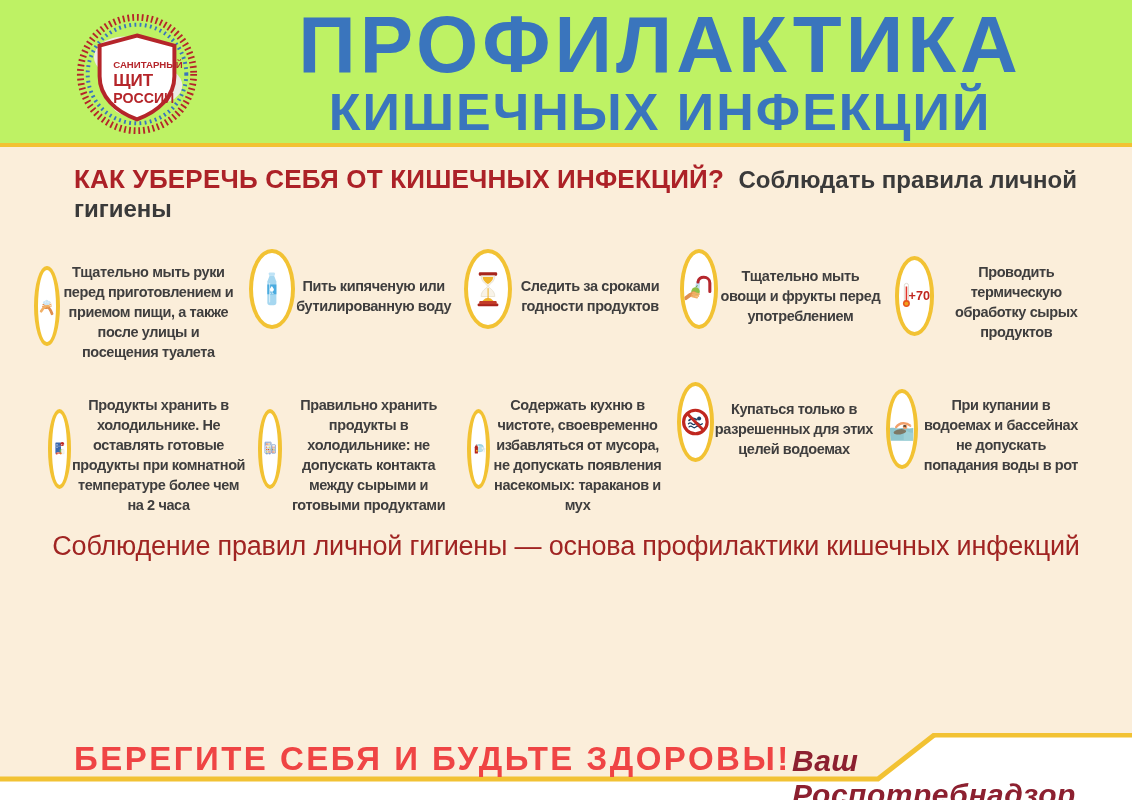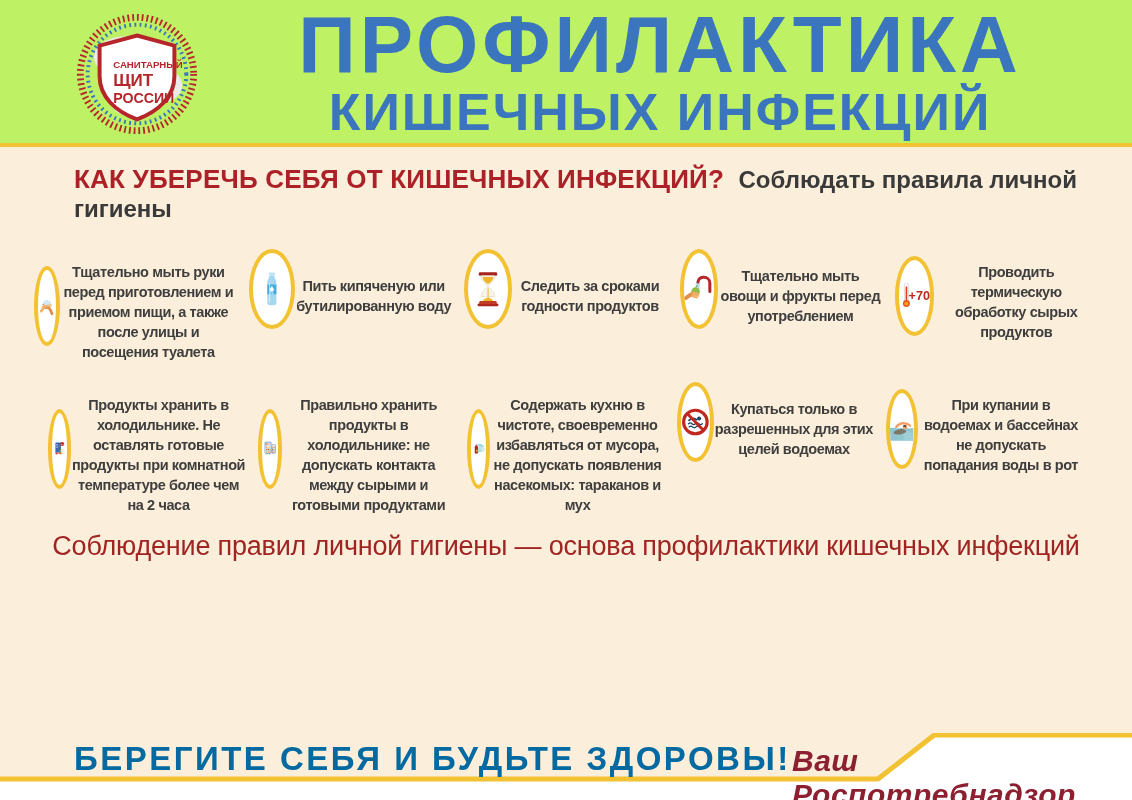--- a/index.html
+++ b/index.html
@@ -26,21 +26,21 @@
   .tip { flex:1 1 0; display:flex; flex-direction:row; align-items:center; padding:0 6px; }
   .circle { width:80px; height:80px; background:#ffffff; border:4px solid #f2c233; border-radius:50%; display:flex; align-items:center; justify-content:center; overflow:hidden; }
   .tip-icon { width:72px; height:72px; }
   .caption { margin-top:13px; text-align:center; color:#3f3e3e; font-weight:bold; font-size:14.5px; line-height:20px; letter-spacing:-0.4px; }
 
   .conclusion { margin-top:16px; text-align:center; color:#a02422; font-weight:normal; font-size:27px; letter-spacing:-0.2px; }
 
   
   .bottom { position:absolute; top:733px; left:0; width:100%; height:67px; background:#ffffff; }
   .band-svg { position:absolute; top:0; left:0; }
-  .slogan { position:absolute; left:74px; top:7px; color:#0369a1; font-weight:bold; font-size:33px; letter-spacing:2.5px; }
+  .slogan { position:absolute; left:74px; top:7px; color:#ef4444; font-weight:bold; font-size:33px; letter-spacing:2.5px; }
   .signature { position:absolute; left:792px; top:11px; color:#8c2030; font-weight:bold; font-style:italic; font-size:30px; letter-spacing:.5px; }
 
   .defs-holder { position:absolute; width:0; height:0; overflow:hidden; }
 </style>
 </head>
 <body>
 
 <svg class="defs-holder" aria-hidden="true">
   <defs>
     <symbol id="sym-wash-hands" viewBox="0 0 100 100">

